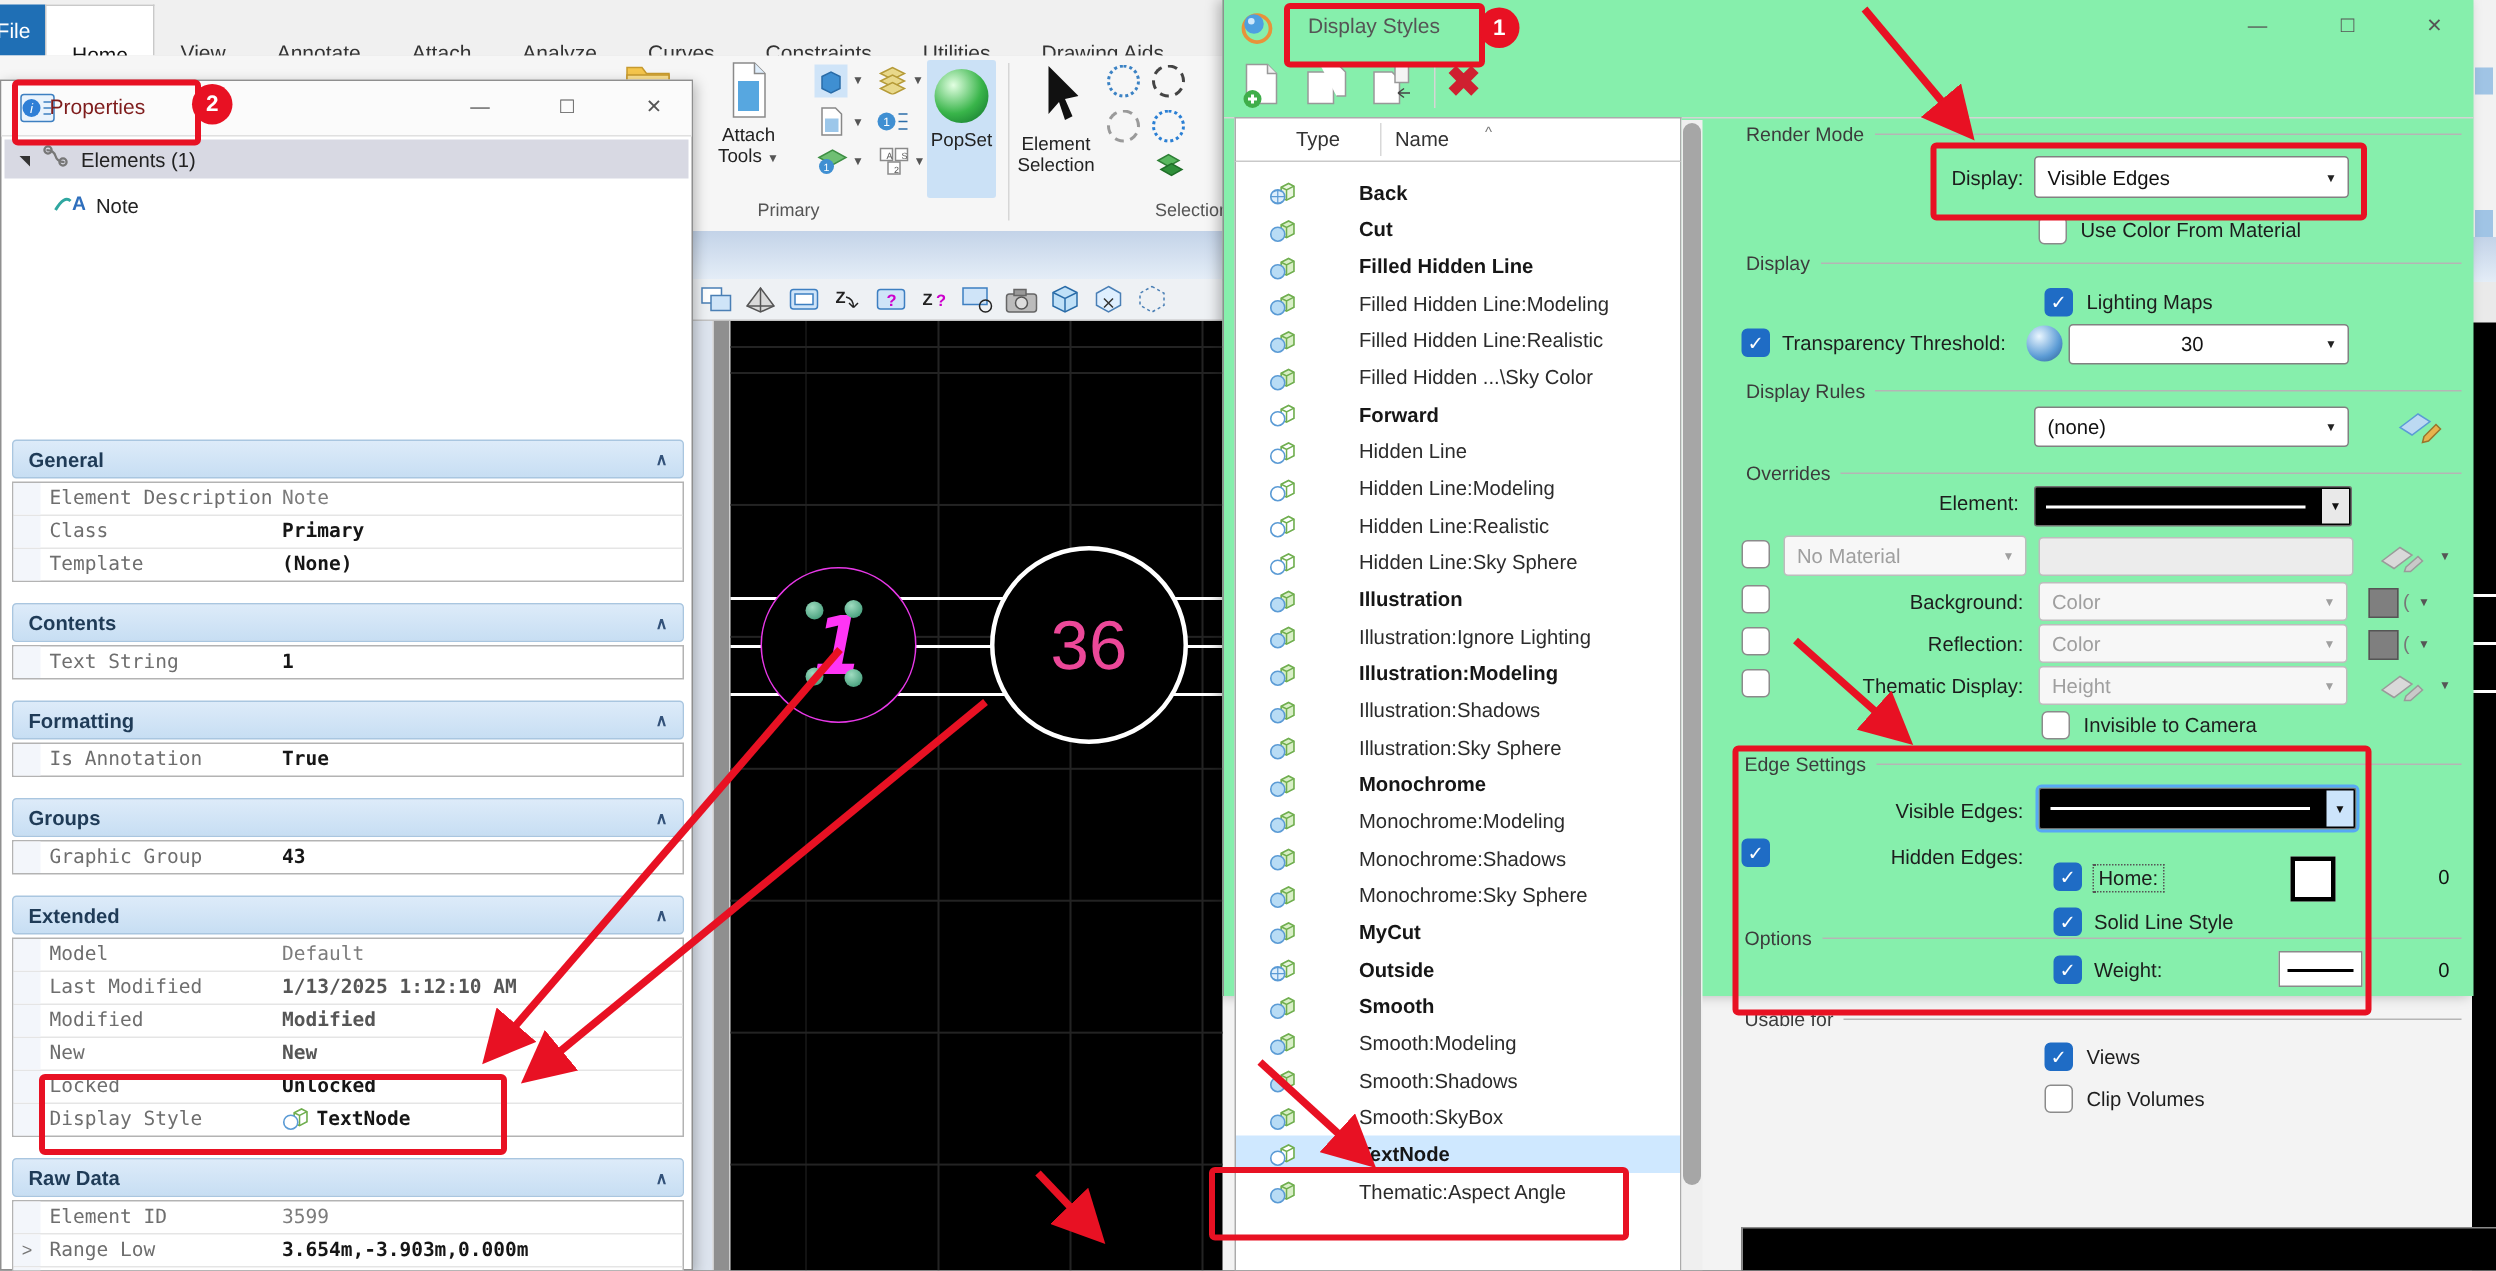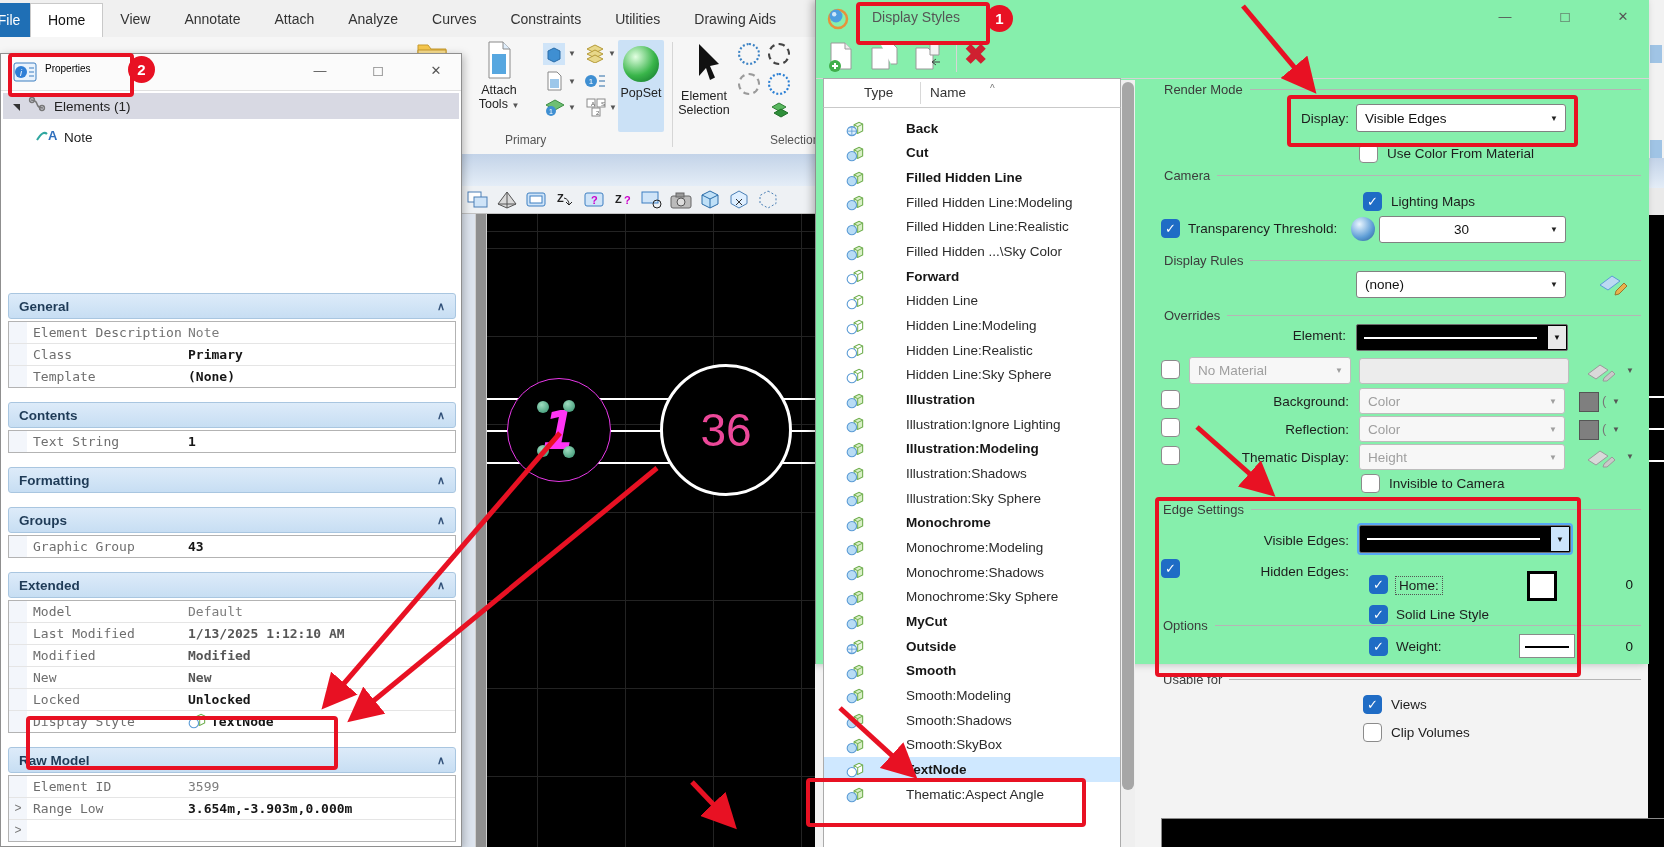--- a/index.html
+++ b/index.html
@@ -4,21 +4,21 @@
 <style>
   html,body{margin:0;padding:0;background:#555}
   #app{position:relative;width:1664px;height:847px;overflow:hidden;background:#f3f3f3;
        font-family:"Liberation Sans",sans-serif;-webkit-font-smoothing:antialiased}
   .abs{position:absolute}
   
   #tabbar{left:0;top:0;width:1664px;height:37px;background:#f0f0f0;border-bottom:1px solid #dcdcdc}
   #file-tab{left:-12px;top:3px;width:42px;height:34px;background:#1f6fb5;color:#fff;font-size:14px;
             text-align:center;line-height:34px}
   #ribbon-tabs{left:30px;top:3px;height:34px;display:flex}
-  .rtab{padding:0 17px;font-size:14px;color:#333;line-height:33px}
+  .rtab{padding:16px 17px;font-size:14px;color:#333;line-height:33px}
   .rtab.active{background:#fff;border:1px solid #c9c9c9;border-bottom:none;color:#111}
   #ribbon-body{left:0;top:37px;width:1664px;height:117px;background:#f6f6f6}
   .glabel{position:absolute;font-size:12px;color:#555}
   .vsep{position:absolute;width:1px;background:#d6d6d6}
   .bigbtn{position:absolute;text-align:center;font-size:12.5px;color:#222}
   .popset{background:#cbe1f6;border-radius:2px}
   .sphereG{border-radius:50%;background:radial-gradient(circle at 35% 30%,#e2ffe2,#39b54a 55%,#0c6b28)}
   .sphereB{border-radius:50%;background:radial-gradient(circle at 35% 30%,#eaf6ff,#5b9bd5 60%,#2a5d8f)}
   .dotcirc{border:2px dotted #3b82c4;border-radius:50%}
   .dashcirc{border:2px dashed #9a9a9a;border-radius:50%}
@@ -52,21 +52,21 @@
   #sliver-canvas{left:1648px;top:215px;width:16px;height:632px;background:#000}
   .sl-dash{position:absolute;left:0;width:16px;height:2px;background:#fff}
   .sl-ic{position:absolute;left:2px;width:12px;height:18px;background:#7db1e0;opacity:.7}
   
   .winbtn{position:absolute;width:22px;height:18px;color:#555;font-size:13px;text-align:center;line-height:17px}
   .ic-min::before{content:"\2014"} .ic-max::before{content:"\25A1";font-size:15px} .ic-x::before{content:"\2715"}
   
   #propwin{left:0;top:53px;width:462px;height:794px;background:#fff;border:1px solid #8f8f8f;
            box-shadow:2px 2px 8px rgba(0,0,0,.25);box-sizing:border-box}
   #prop-title{left:0;top:0;width:460px;height:36px;background:#fbfbfb;border-bottom:1px solid #e0e0e0}
-  #prop-title .t{position:absolute;left:44px;top:9px;font-size:10px;color:#000000}
+  #prop-title .t{position:absolute;left:32px;top:9px;font-size:14px;color:#7f1d1d}
   #tree-root{left:2px;top:39px;width:456px;height:26px;background:#d8d9e3;display:flex;align-items:center;gap:8px;padding-left:10px;box-sizing:border-box}
   #tree-root .exp{width:0;height:0;border-left:7px solid transparent;border-top:7px solid #333;transform:translateY(1px)}
   #tree-root .t{font-size:13.5px;color:#222}
   #tree-note{left:34px;top:72px;height:22px;display:flex;align-items:center;gap:7px}
   #tree-note .t{font-size:13.5px;color:#222}
   #prop-sections{left:7px;top:239px;width:448px}
   .phead{height:26px;background:linear-gradient(#ddeBf9,#c7def3);border:1px solid #a9c6e0;border-radius:3px;
          display:flex;align-items:center;padding:0 10px;box-sizing:border-box;margin-top:14px}
   .psec:first-child .phead{margin-top:0}
   .phead .t{font-size:13.5px;font-weight:bold;color:#1f3b57}
@@ -412,20 +412,29 @@
                 <span>1</span>
               </span>
             </div>
           </div>
         </div>
         <div class="psec">
           <div class="phead">
             <span class="t">Formatting</span>
             <span class="chev">∧</span>
           </div>
+          <div class="pbody">
+            <div class="prow">
+              <span class="pgut"></span>
+              <span class="plab">Is Annotation</span>
+              <span class="pval">
+                <span>True</span>
+              </span>
+            </div>
+          </div>
         </div>
         <div class="psec">
           <div class="phead">
             <span class="t">Groups</span>
             <span class="chev">∧</span>
           </div>
           <div class="pbody">
             <div class="prow">
               <span class="pgut"></span>
               <span class="plab">Graphic Group</span>
@@ -485,21 +494,21 @@
                     <path d="M9 6.5 l4 2 5.5 -2.8 M13 8.5 v7.3" fill="none" stroke="#6fae4e" stroke-width="1.1"></path>
                     <circle cx="6.5" cy="13.5" r="5.2" fill="#ffffff" stroke="#5b9bd5" stroke-width="1.2"></circle>
                   </svg></span>
                 <span>TextNode</span>
               </span>
             </div>
           </div>
         </div>
         <div class="psec">
           <div class="phead">
-            <span class="t">Raw Model</span>
+            <span class="t">Raw Data</span>
             <span class="chev">∧</span>
           </div>
           <div class="pbody">
             <div class="prow">
               <span class="pgut"></span>
               <span class="plab">Element ID</span>
               <span class="pval muted">
                 <span>3599</span>
               </span>
             </div>
@@ -844,21 +853,21 @@
         <span>Render Mode</span>
         <i class="gl"></i>
       </div>
     <div class="lbl lblR" style="left:455px;top:111px;width:78px">Display:</div>
     <div class="dd" style="left:540px;top:104px;width:210px;height:28px">
         <span>Visible Edges</span>
       </div>
     <div class="cb" style="left:543px;top:144px"></div>
     <div class="lbl" style="left:571px;top:146px">Use Color From Material</div>
     <div class="abs grp" style="left:348px;top:168px;width:477px">
-        <span>Camera</span>
+        <span>Display</span>
         <i class="gl"></i>
       </div>
     <div class="cb on" style="left:547px;top:192px"></div>
     <div class="lbl" style="left:575px;top:194px">Lighting Maps</div>
     <div class="cb on" style="left:345px;top:219px"></div>
     <div class="lbl" style="left:372px;top:221px">Transparency Threshold:</div>
     <div class="abs sphereB" style="left:535px;top:217px;width:24px;height:24px"></div>
     <div class="dd ctr" style="left:563px;top:216px;width:187px;height:27px">
         <span>30</span>
       </div>

